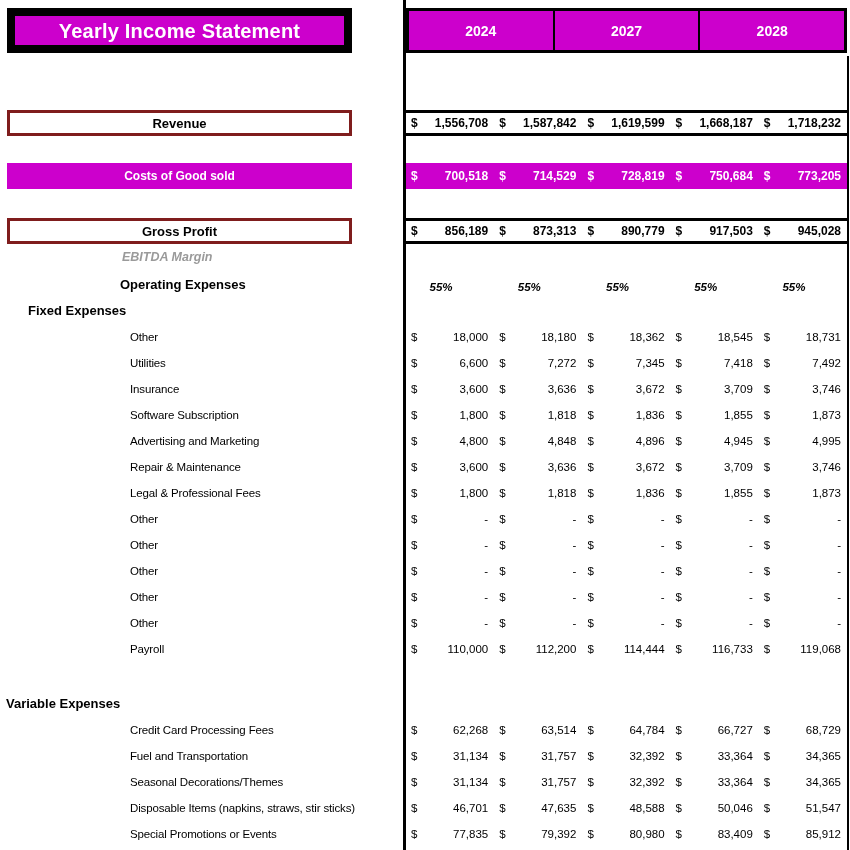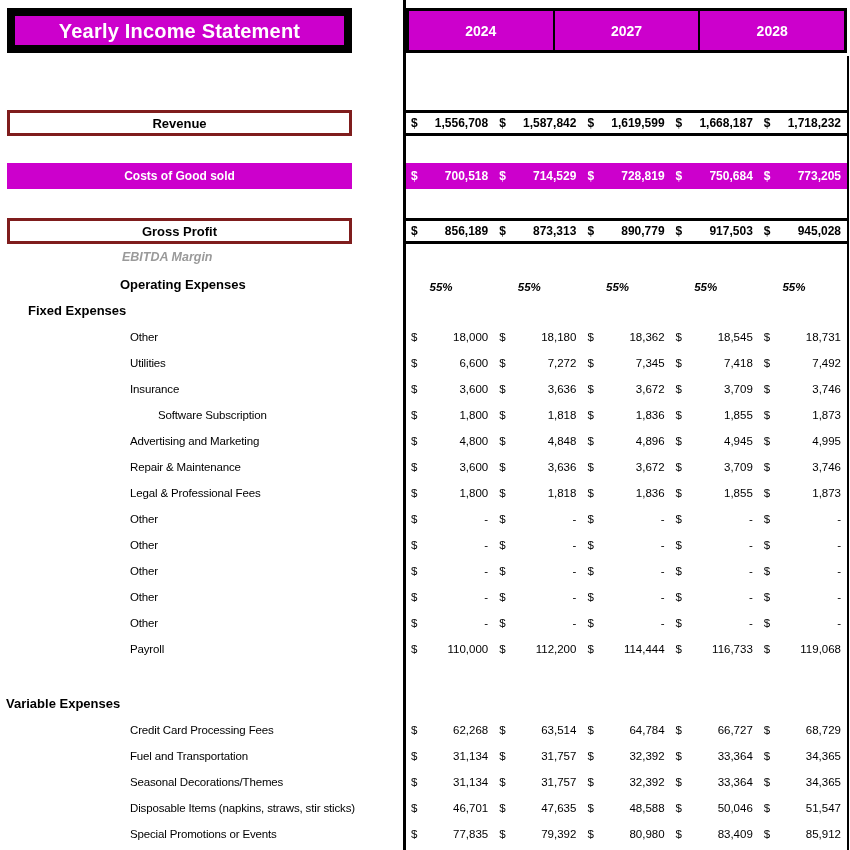--- a/index.html
+++ b/index.html
@@ -244,21 +244,21 @@
     <div class="plain-label gray-italic" style="left:122px; top:244px;">EBITDA Margin</div>
 
     <div class="plain-label bold" style="left:120px; top:272px;">Operating Expenses</div>
 
     <div class="plain-label bold" style="left:28px; top:298px;">Fixed Expenses</div>
 
     <div id="fixed-labels">
         <div class="plain-label item" style="left: 130px; top: 324px;">Other</div>
         <div class="plain-label item" style="left: 130px; top: 350px;">Utilities</div>
         <div class="plain-label item" style="left: 130px; top: 376px;">Insurance</div>
-        <div class="plain-label item" style="left: 130px; top: 402px; margin-left: 28px;">Software Subscription</div>
+        <div class="plain-label item" style="left: 130px; top: 402px;">Software Subscription</div>
         <div class="plain-label item" style="left: 130px; top: 428px;">Advertising and Marketing</div>
         <div class="plain-label item" style="left: 130px; top: 454px;">Repair &amp; Maintenance</div>
         <div class="plain-label item" style="left: 130px; top: 480px;">Legal &amp; Professional Fees</div>
         <div class="plain-label item" style="left: 130px; top: 506px;">Other</div>
         <div class="plain-label item" style="left: 130px; top: 532px;">Other</div>
         <div class="plain-label item" style="left: 130px; top: 558px;">Other</div>
         <div class="plain-label item" style="left: 130px; top: 584px;">Other</div>
         <div class="plain-label item" style="left: 130px; top: 610px;">Other</div>
         <div class="plain-label item" style="left: 130px; top: 636px;">Payroll</div>
       </div>

